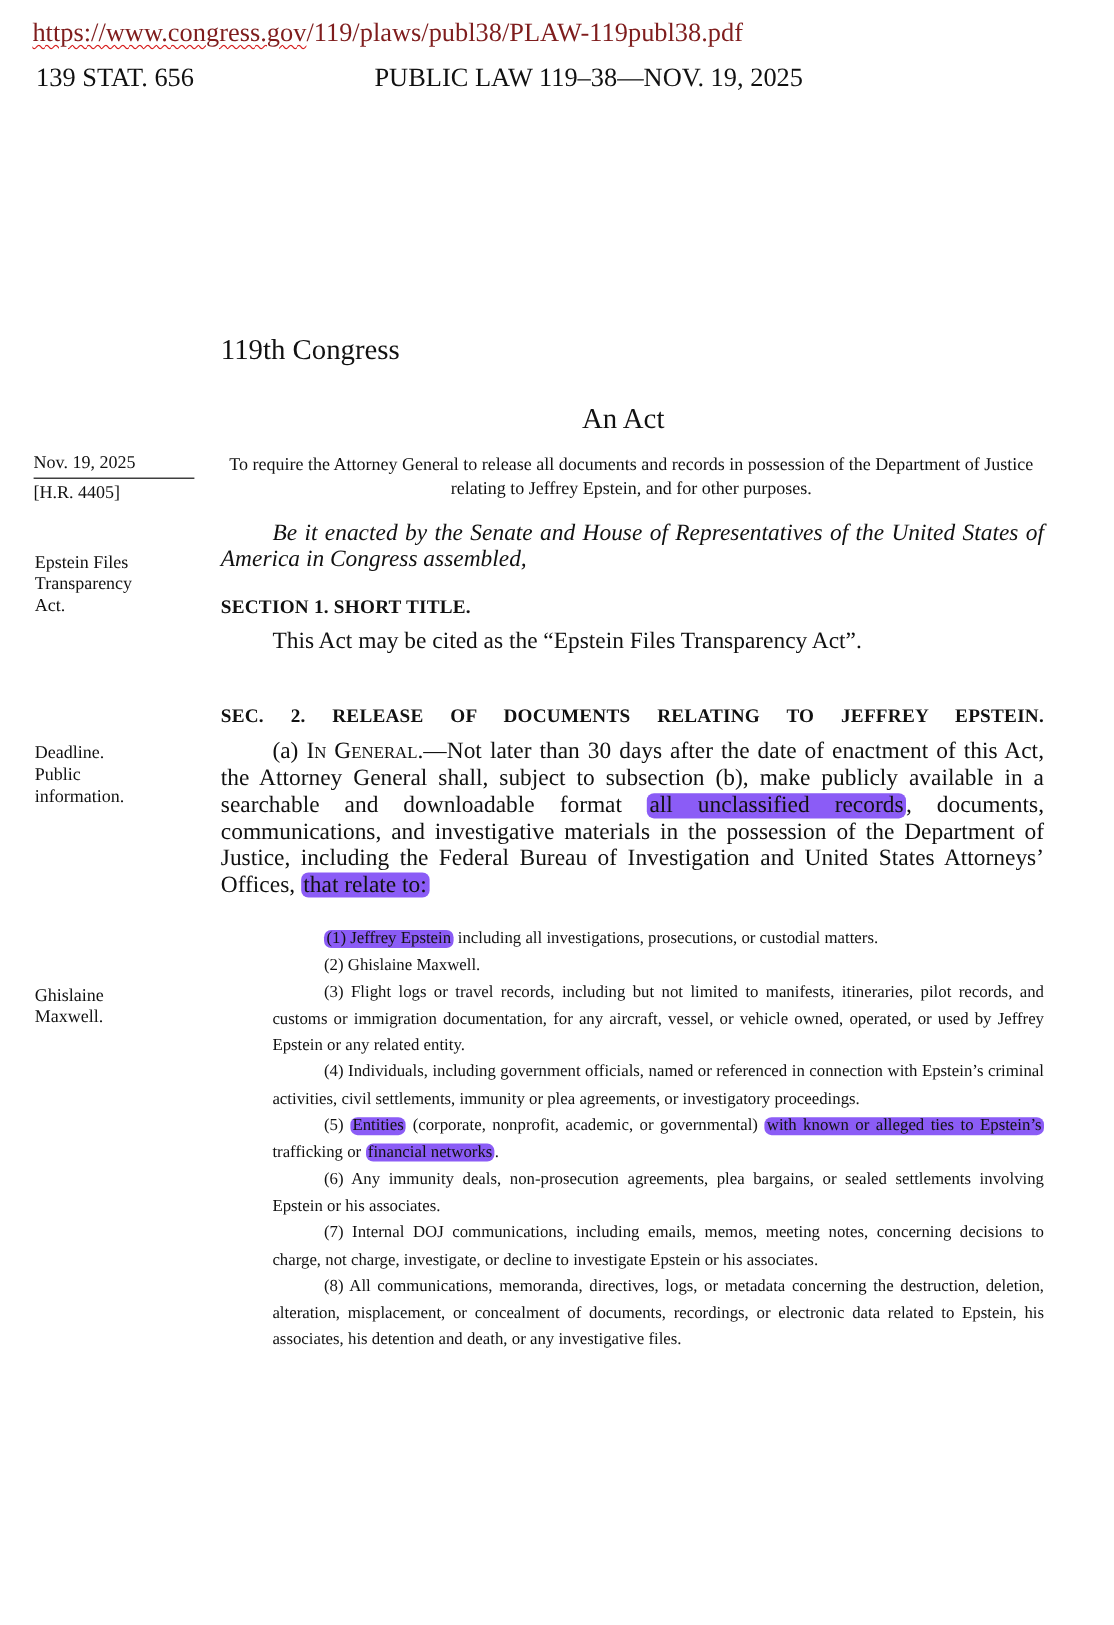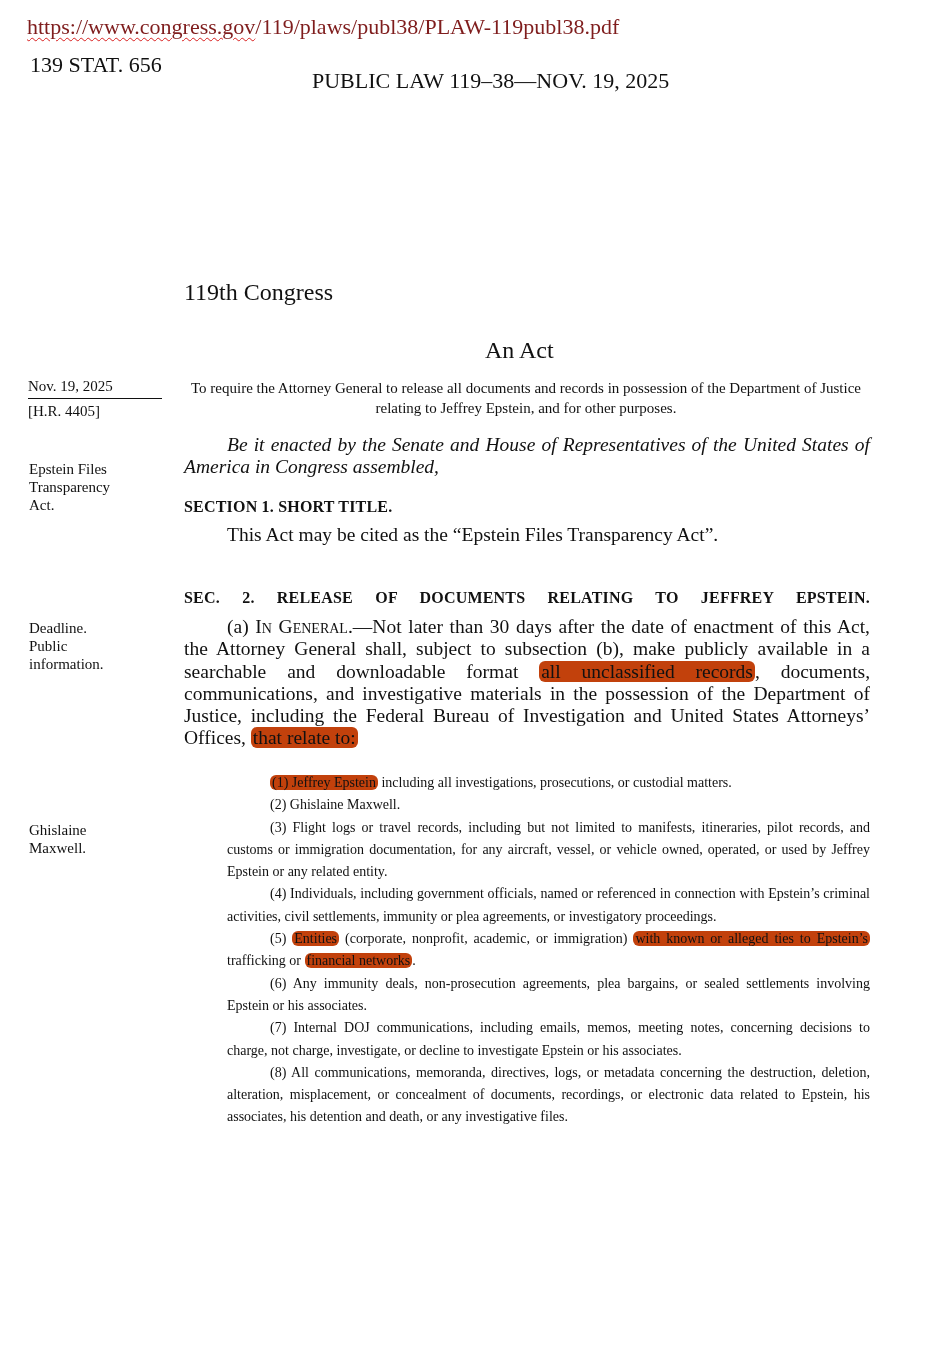--- a/index.html
+++ b/index.html
@@ -12,21 +12,21 @@
     .url {
       left: 27px; top: 14px; font-size: 22px; color: #7f1d1d;
       font-family: "Liberation Serif", serif; white-space: nowrap;
     }
     .url .squig {
       text-decoration: underline wavy #d81f1f; text-decoration-thickness: 1px;
       text-underline-offset: 3px;
     }
     .runhead { top: 52px; font-size: 22px; font-family: "Liberation Serif", serif; white-space: nowrap; }
     .rh-left { left: 30px; }
-    .rh-right { left: 312px; margin-top: 16px; }
+    .rh-right { left: 312px; }
 
     .pl-title { left: 184px; top: 278px; font-size: 24px; font-family: "Liberation Serif", serif; line-height: 29px; }
     .an-act { left: 485px; top: 337px; font-size: 24px; font-family: "Liberation Serif", serif; }
 
     .date-box { left: 28px; top: 378px; width: 134px; text-align: left; font-family: "Liberation Serif", serif; font-size: 15px; }
     .date-box .d1 { padding-bottom: 3px; border-bottom: 1.5px solid #111; }
     .date-box .d2 { padding-top: 4px; }
 
     .purpose { left: 190px; top: 378px; width: 672px; text-align: center; font-size: 15px; font-family: "Liberation Serif", serif; line-height: 20px; }
 
@@ -36,21 +36,21 @@
     .enacted { top: 434px; font-style: italic; text-align: justify; text-align-last: left; }
     .indent { text-indent: 43px; }
     .sec-head { font-weight: bold; font-size: 16px; letter-spacing: 0.2px; }
     .sec1 { top: 496px; }
     .sec1-text { top: 524px; text-align: justify; }
     .sec2 { top: 587px; text-align: justify; text-align-last: justify; width: 686px; }
     .para-a { top: 616px; text-align: justify; }
     .sc { font-variant: small-caps; }
     .items { left: 227px; width: 643px; top: 772px; font-family: "Liberation Serif", serif; font-size: 14px; line-height: 22.3px; text-align: justify; }
     .items p { margin: 0; text-indent: 43px; }
-    .hl { background: #c2410c; border-radius: 6px; padding: 0 2px; box-decoration-break: clone; -webkit-box-decoration-break: clone; }
+    .hl { background: #8b5cf6; border-radius: 6px; padding: 0 2px; box-decoration-break: clone; -webkit-box-decoration-break: clone; }
     p { margin: 0; }
   </style>
 </head>
 <body>
 
 <div class="abs url">
   <span class="squig">https://www.congress.gov</span><span>/119/plaws/publ38/PLAW-119publ38.pdf</span>
 </div>
 
 <div class="abs runhead rh-left">139 STAT. 656</div>
@@ -90,17 +90,17 @@
 
 <div class="abs body-col sec-head sec2">SEC. 2. RELEASE OF DOCUMENTS RELATING TO JEFFREY EPSTEIN.</div>
 
 <p class="abs body-col para-a indent"><span>(a) </span><span class="sc">In General</span><span>.—</span><span>Not later than 30 days after the date of enactment of this Act, the Attorney General shall, subject to subsection (b), make publicly available in a searchable and downloadable format </span><span class="hl">all unclassified records</span><span>, documents, communications, and investigative materials in the possession of the Department of Justice, including the Federal Bureau of Investigation and United States Attorneys’ Offices, </span><span class="hl">that relate to:</span></p>
 
 <div class="abs items">
   <p><span class="hl">(1) Jeffrey Epstein</span><span> including all investigations, prosecutions, or custodial matters.</span></p>
   <p>(2) Ghislaine Maxwell.</p>
   <p>(3) Flight logs or travel records, including but not limited to manifests, itineraries, pilot records, and customs or immigration documentation, for any aircraft, vessel, or vehicle owned, operated, or used by Jeffrey Epstein or any related entity.</p>
   <p>(4) Individuals, including government officials, named or referenced in connection with Epstein’s criminal activities, civil settlements, immunity or plea agreements, or investigatory proceedings.</p>
-  <p><span>(5) </span><span class="hl">Entities</span><span> (corporate, nonprofit, academic, or immigration) </span><span class="hl">with known or alleged ties to Epstein’s</span><span> trafficking or </span><span class="hl">financial networks</span><span>.</span></p>
+  <p><span>(5) </span><span class="hl">Entities</span><span> (corporate, nonprofit, academic, or governmental) </span><span class="hl">with known or alleged ties to Epstein’s</span><span> trafficking or </span><span class="hl">financial networks</span><span>.</span></p>
   <p>(6) Any immunity deals, non-prosecution agreements, plea bargains, or sealed settlements involving Epstein or his associates.</p>
   <p>(7) Internal DOJ communications, including emails, memos, meeting notes, concerning decisions to charge, not charge, investigate, or decline to investigate Epstein or his associates.</p>
   <p>(8) All communications, memoranda, directives, logs, or metadata concerning the destruction, deletion, alteration, misplacement, or concealment of documents, recordings, or electronic data related to Epstein, his associates, his detention and death, or any investigative files.</p>
 </div>
 
 </body></html>

